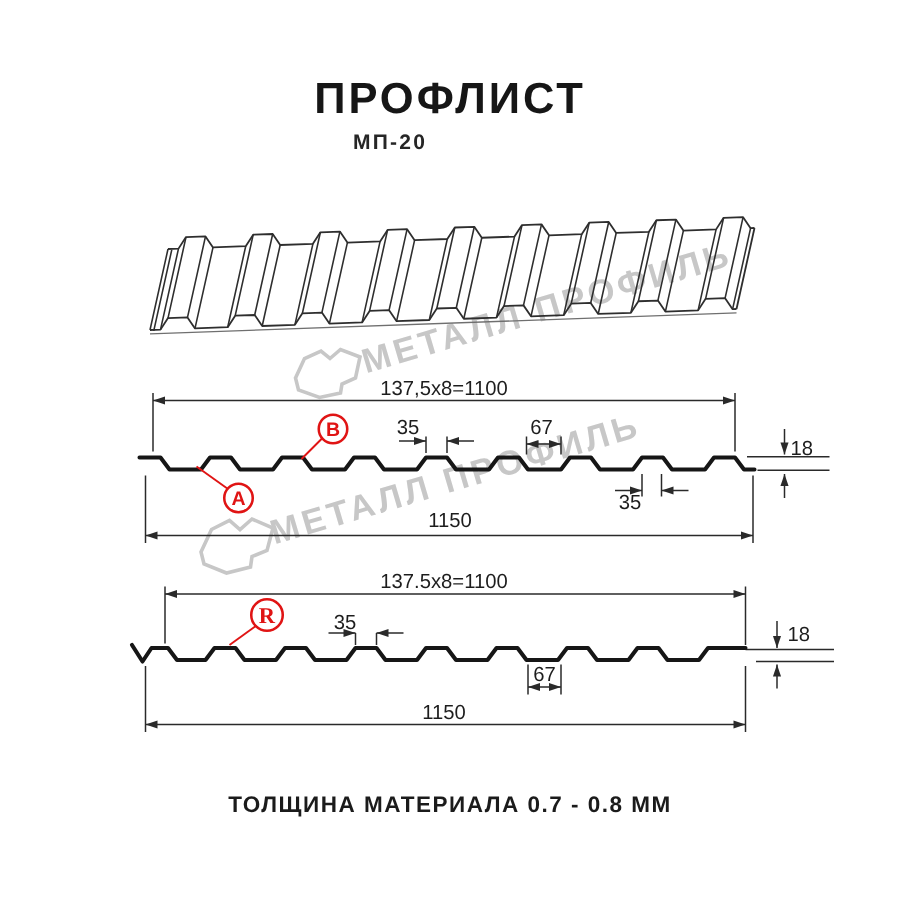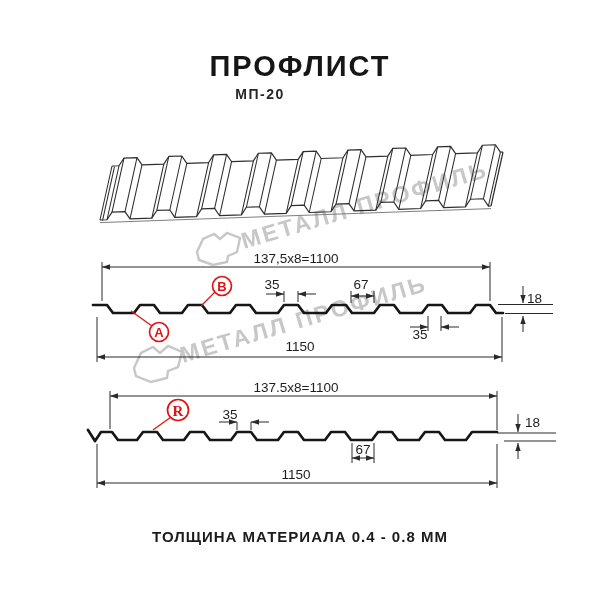--- a/index.html
+++ b/index.html
@@ -139,14 +139,14 @@
       <text class="dim-text" text-anchor="middle" x="230" y="419">35</text>
       <text class="dim-text" text-anchor="start" x="525" y="427">18</text>
       <text class="dim-text" text-anchor="middle" x="363" y="454">67</text>
       <text class="dim-text" text-anchor="middle" x="296" y="479">1150</text>
       <line x1="171" y1="417" x2="153" y2="430" stroke="#e01414" stroke-width="1.3"></line>
       <circle class="red-circle" cx="178" cy="410" r="10.5"></circle>
       <text class="marker-serif" text-anchor="middle" x="178" y="415.5">R</text>
     </g>
   </svg>
 
-  <div class="footer-note">ТОЛЩИНА МАТЕРИАЛА 0.4 - 0.8 ММ</div>
+  <div class="footer-note">ТОЛЩИНА МАТЕРИАЛА 0.7 - 0.8 ММ</div>
 </div>
 
 </body></html>

